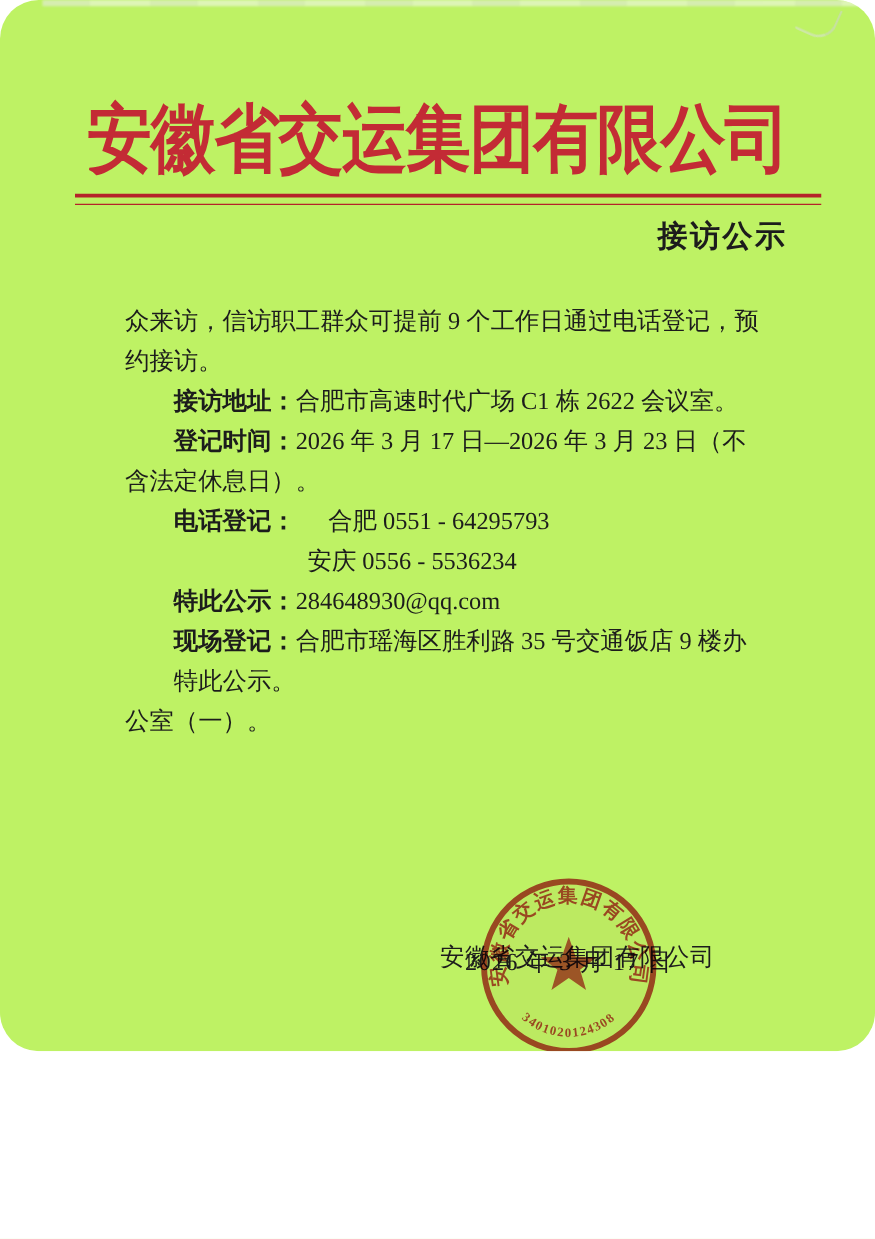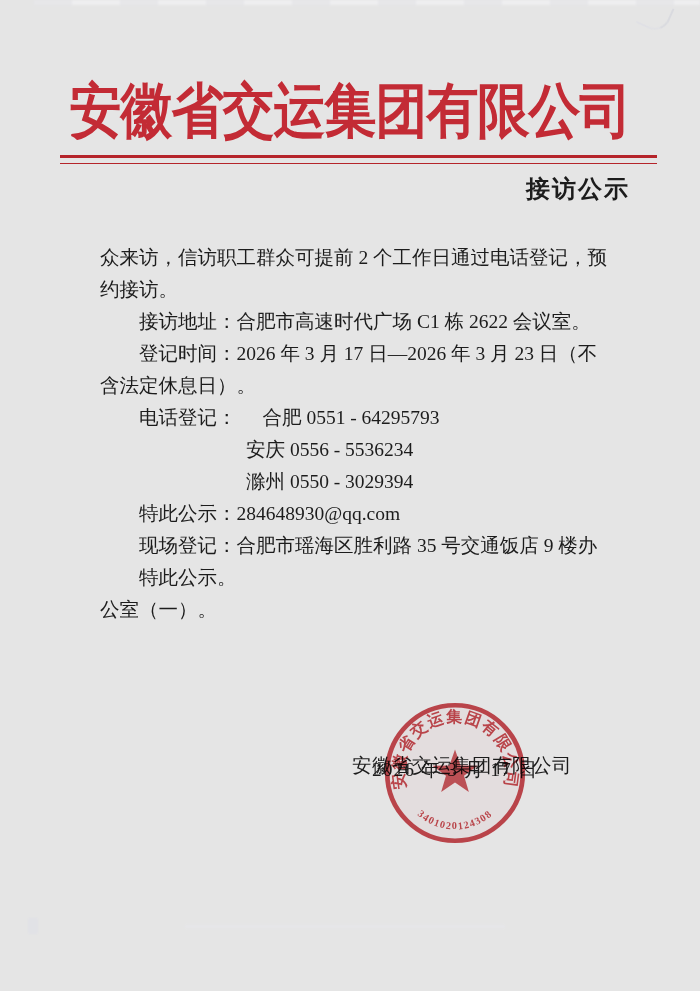--- a/index.html
+++ b/index.html
@@ -1,22 +1,23 @@
 <!DOCTYPE html>
 <html><head>
 <meta charset="utf-8">
 <style>
   html,body{margin:0;padding:0;background:#ffffff;}
   .page{
     position:relative;
-    width:700px;height:991px;
-    background:#e5e5e5;
+    width:700px;height:841px;
+    background:#bef264;
     overflow:hidden;
     font-family:"Liberation Serif","DejaVu Serif",serif;
     color:var(--text-black,#1c1c1c);
+    border-radius:31px;
   }
   
   .noise-top{position:absolute;top:0;left:34px;width:666px;height:5px;
     background:repeating-linear-gradient(90deg,#e9e9ee 0 38px,#f7f7fa 38px 86px);
     opacity:.55;filter:blur(1px);}
   .pen-mark{position:absolute;top:2px;right:30px;width:28px;height:26px;
     border-right:2px solid #ced0da;border-bottom:2px solid #dcdde5;
     border-radius:0 0 16px 2px;transform:rotate(24deg);opacity:.5;filter:blur(.6px);}
   .noise-bottom{position:absolute;top:925px;left:185px;width:320px;height:3px;
     background:#e8e8ee;opacity:.5;filter:blur(1px);}
@@ -39,21 +40,21 @@
     position:absolute;top:173px;left:0;width:630px;
     text-align:right;font-size:24px;font-weight:bold;letter-spacing:2px;
   }
 
   .body-text{
     position:absolute;top:242px;left:100px;width:516px;
     font-size:19.5px;line-height:32px;
   }
   .line{height:32px;white-space:pre;}
   .indent{text-indent:39px;}
-  .lbl{font-weight:normal;text-align:center;}
+  .lbl{font-weight:bold;text-align:center;}
   .phone-first{margin-left:26px;}
   .phone-cont{padding-left:146px;}
 
   .sig-company{position:absolute;top:752px;left:352px;
     font-size:19.5px;letter-spacing:.5px;white-space:nowrap;z-index:2;}
   .sig-date{position:absolute;top:756px;left:372px;
     font-size:19.5px;letter-spacing:1px;white-space:nowrap;z-index:2;}
 
   .seal{position:absolute;left:378px;top:696px;width:154px;height:154px;
     mix-blend-mode:multiply;opacity:.9;z-index:3;filter:blur(.3px);}
@@ -74,31 +75,30 @@
   <div class="noise-bottom"></div>
   <div class="noise-bl"></div>
 
   <div class="letterhead">安徽省交运集团有限公司</div>
   <div class="rule-thick"></div>
   <div class="rule-thin"></div>
 
   <div class="doc-title">接访公示</div>
 
   <div class="body-text">
-    <div class="line">众来访，信访职工群众可提前 2 个工作日通过电话登记，预</div>
+    <div class="line">众来访，信访职工群众可提前 9 个工作日通过电话登记，预</div>
     <div class="line">约接访。</div>
 
     <div class="line indent"><span class="lbl">接访地址：</span><span>合肥市高速时代广场 C1 栋 2622 会议室。</span></div>
 
     <div class="line indent"><span class="lbl">登记时间：</span><span>2026 年 3 月 17 日—2026 年 3 月 23 日（不</span></div>
     <div class="line">含法定休息日）。</div>
 
     <div class="line indent"><span class="lbl">电话登记：</span><span class="phone-first">合肥 0551 - 64295793</span></div>
     <div class="line phone-cont">安庆 0556 - 5536234</div>
-    <div class="line phone-cont">滁州 0550 - 3029394</div>
 
     <div class="line indent"><span class="lbl">特此公示：</span><span>284648930@qq.com</span></div>
 
     <div class="line indent"><span class="lbl">现场登记：</span><span>合肥市瑶海区胜利路 35 号交通饭店 9 楼办</span></div>
     <div class="line indent">特此公示。</div>
 
     <div class="line">公室（一）。</div>
   </div>
 
   <div class="sig-company">安徽省交运集团有限公司</div>

